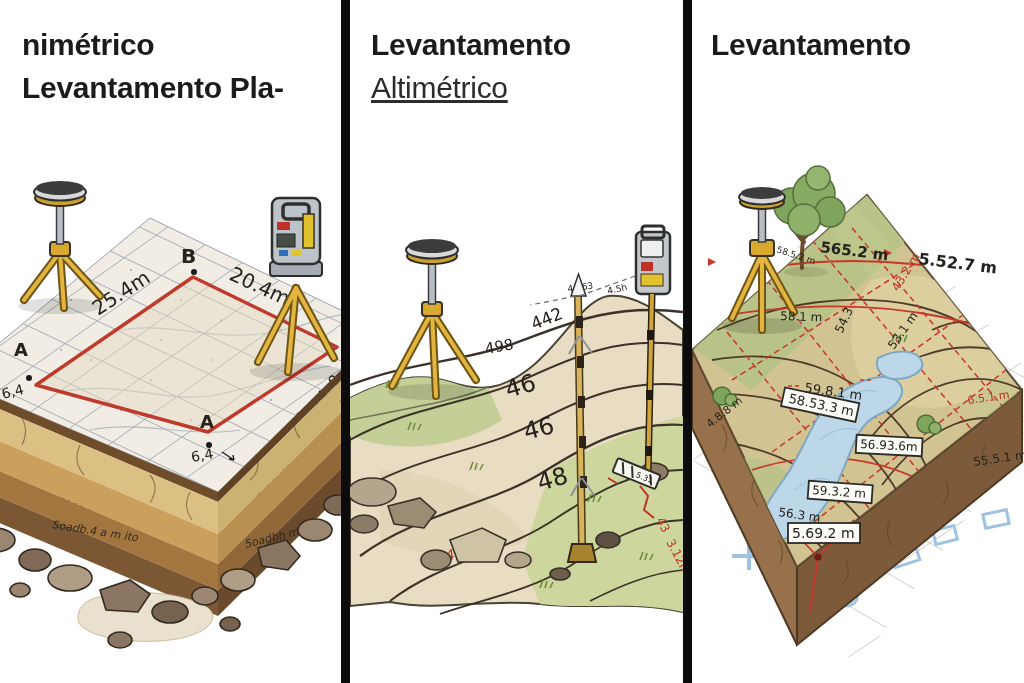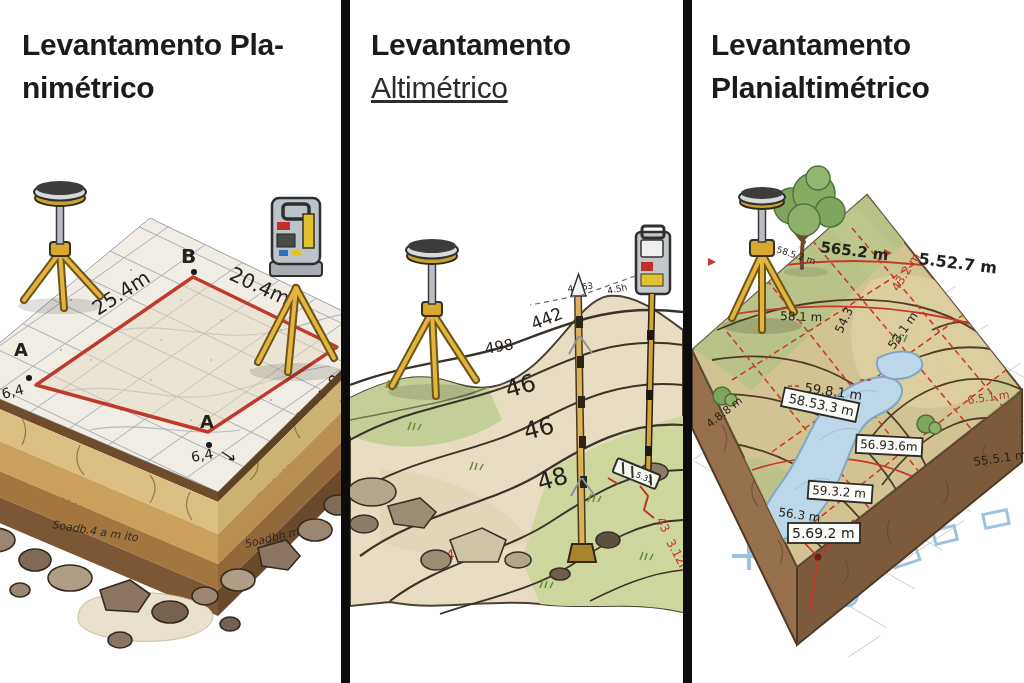--- a/index.html
+++ b/index.html
@@ -461,27 +461,26 @@
       <g transform="translate(100,538)">
         <rect x="-4" y="-15" width="72" height="20" fill="#fbfbf8" stroke="#2c2a26" stroke-width="1.8"></rect>
         <text x="0" y="0" font-size="14">5.69.2 m</text>
       </g>
       <text transform="translate(282,466) rotate(-8)" font-size="12">55.5.1 m</text>
       <text class="red-t" transform="translate(276,404) rotate(-8)" font-size="11">6.5.1 m</text>
     </g>
   </svg>
 
   <div class="title" style="left:22px;top:24px">
+    <div>nimétrico</div>
     <div>Levantamento Pla-</div>
-    <div>nimétrico</div>
   </div>
   <div class="title" style="left:371px;top:24px">
     <div>Levantamento</div>
     <div class="l2-light">Altimétrico</div>
   </div>
   <div class="title" style="left:711px;top:24px">
     <div>Levantamento</div>
-    <div>Planialtimétrico</div>
   </div>
 
   <div class="divider" style="left:341px"></div>
   <div class="divider" style="left:683px"></div>
 </div>
 
 </body></html>

